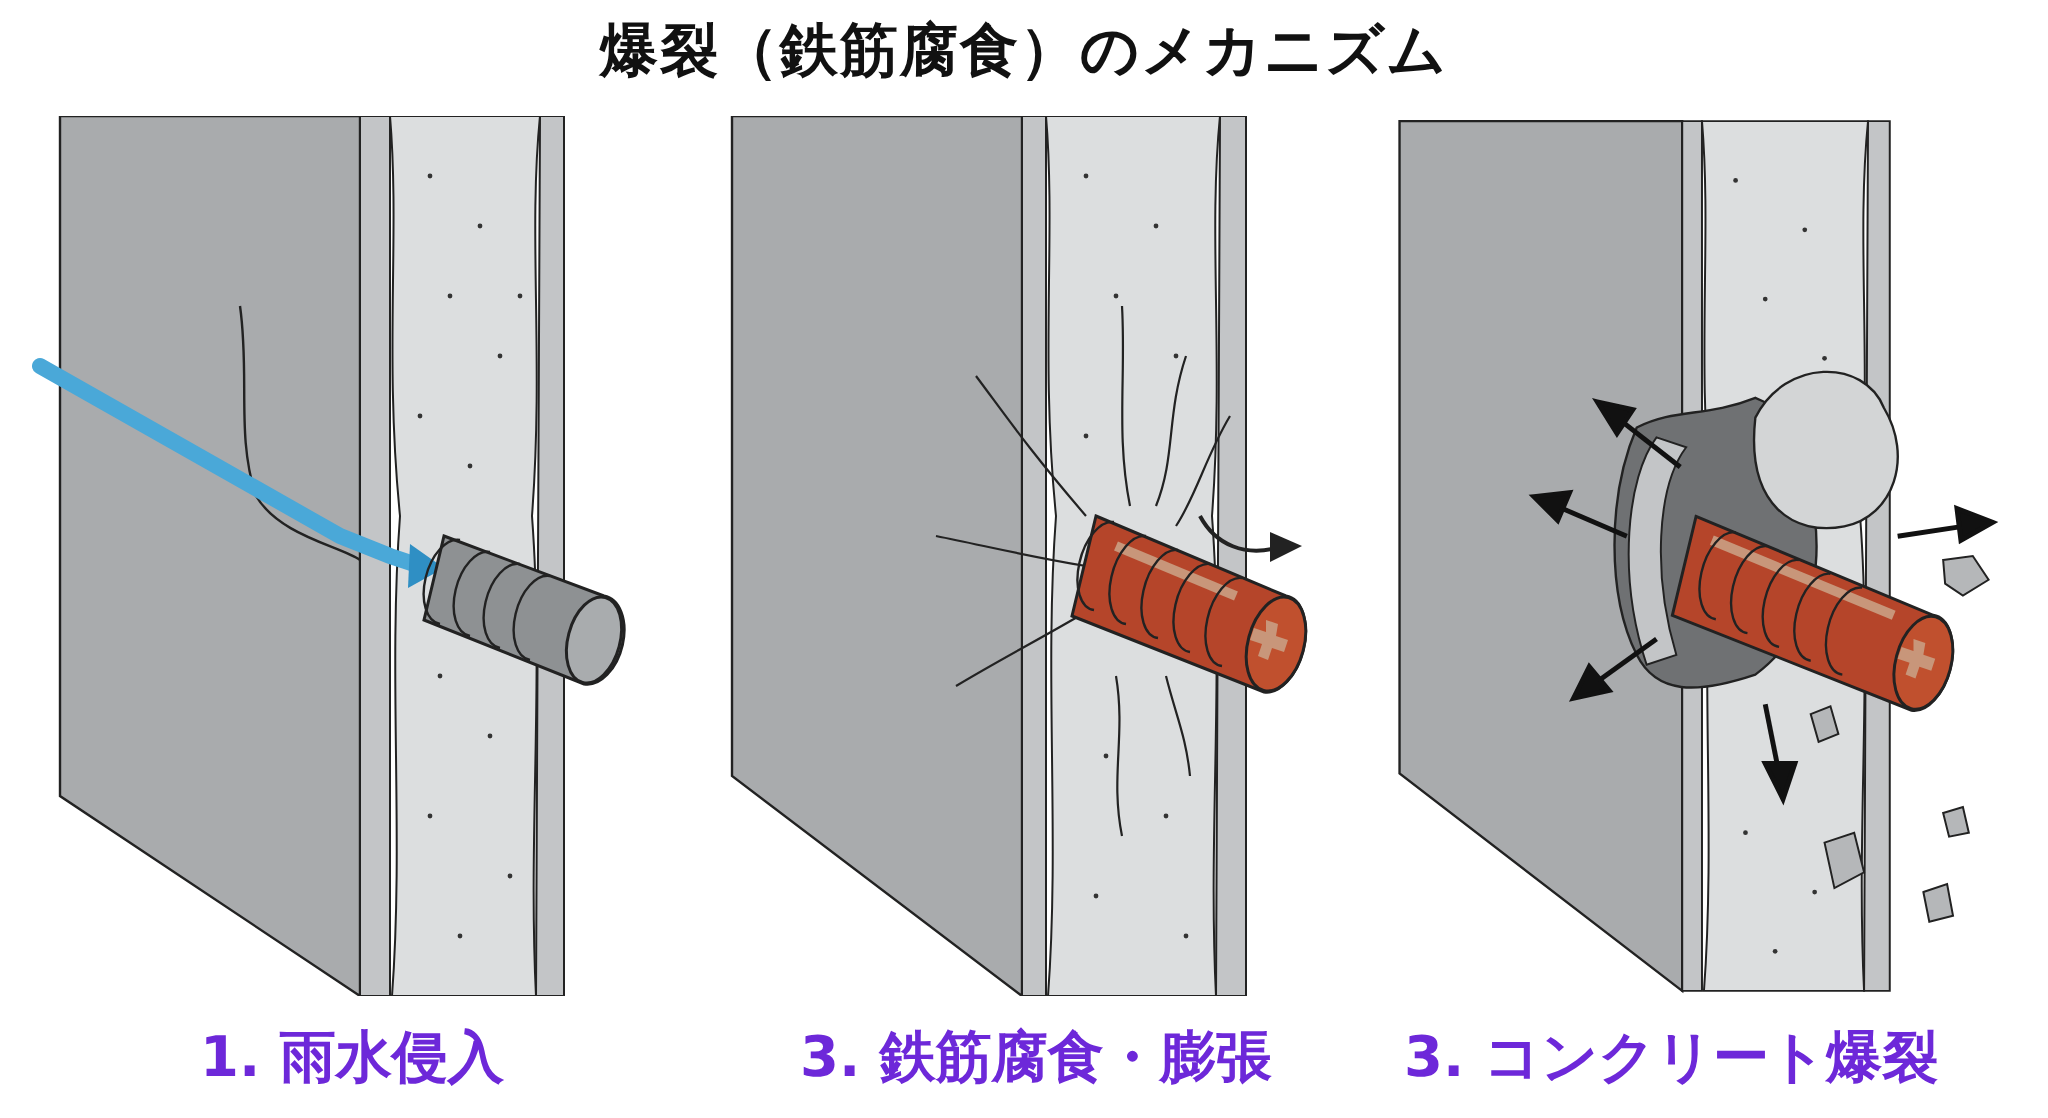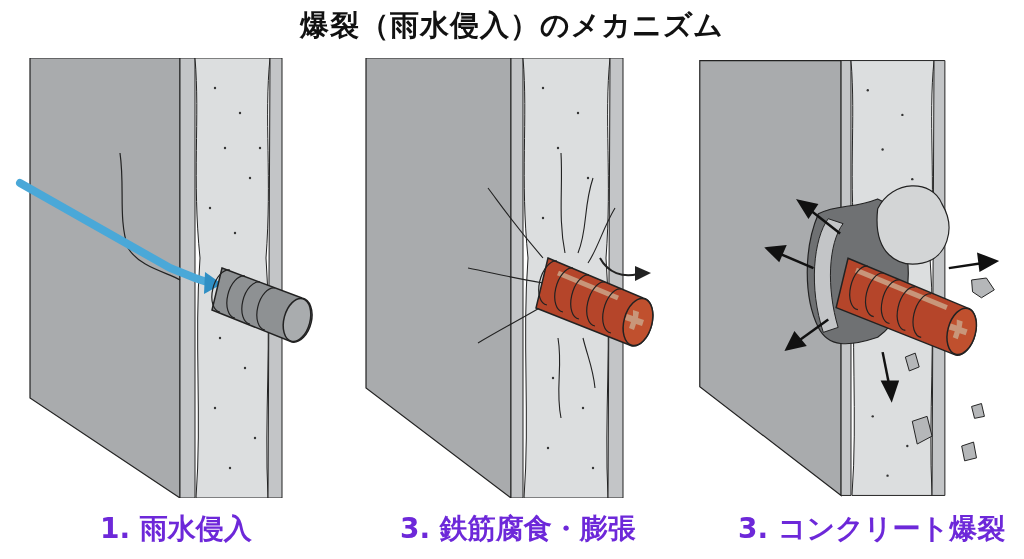--- a/index.html
+++ b/index.html
@@ -5,21 +5,21 @@
   html, body { margin:0; padding:0; background:#ffffff; }
   body { width:1024px; height:559px; position:relative; overflow:hidden; font-family:"DejaVu Sans", sans-serif; }
   .title { position:absolute; left:0; top:6px; width:1024px; text-align:center; font-size:29px; font-weight:bold; color:#111; letter-spacing:1px; }
   .panel { position:absolute; top:58px; width:340px; height:440px; }
   .panel svg { width:100%; height:100%; display:block; }
   .caption { position:absolute; top:510px; font-size:28px; font-weight:bold; color:#6d28d9; white-space:nowrap;text-align:right; }
 </style>
 </head>
 <body>
 
-<div class="title">爆裂（雨水侵入）のメカニズム</div>
+<div class="title">爆裂（鉄筋腐食）のメカニズム</div>
 
 <div class="panel" style="left:10px;">
   <svg viewBox="0 0 340 440">
     <polygon points="20,0 170,0 170,440 20,340" fill="#a9abad" stroke="#222" stroke-width="1.2"></polygon>
     <polygon points="170,0 185,0 185,440 170,440" fill="#c3c5c7" stroke="#222" stroke-width="1"></polygon>
     <path d="M185,0 C190,60 182,120 190,200 C184,280 192,360 186,440 L258,440 C254,360 262,280 256,200 C262,120 254,60 260,0 Z" fill="#dcdedf" stroke="#222" stroke-width="1"></path>
     <polygon points="260,0 272,0 272,440 258,440" fill="#c3c5c7" stroke="#222" stroke-width="1"></polygon>
     <g fill="#333">
       <circle cx="205" cy="30" r="1.2"></circle>
         <circle cx="230" cy="55" r="1.2"></circle>
@@ -143,13 +143,13 @@
       <polygon points="228,300 238,296 242,310 232,314"></polygon>
       <polygon points="295,350 305,347 308,360 298,362"></polygon>
       <polygon points="235,365 250,360 255,380 240,388"></polygon>
       <polygon points="285,390 297,386 300,402 288,405"></polygon>
     </g>
   </svg>
 </div>
 
 <div class="caption" style="left:100px;">1. 雨水侵入</div>
 <div class="caption" style="left:400px;">3. 鉄筋腐食・膨張</div>
-<div class="caption" style="left:702px;margin-left:36px;">3. コンクリート爆裂</div>
+<div class="caption" style="left:702px;">3. コンクリート爆裂</div>
 
 </body></html>

